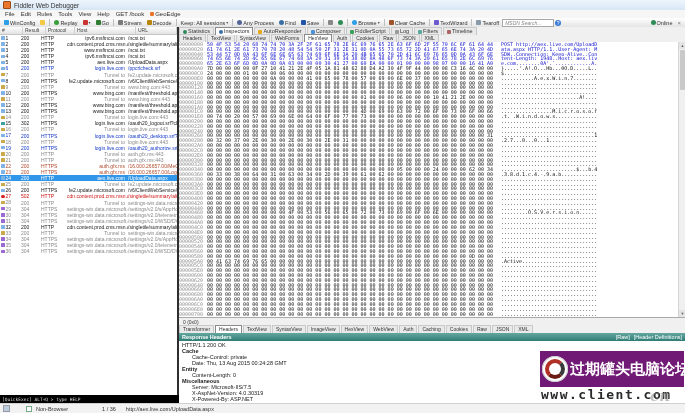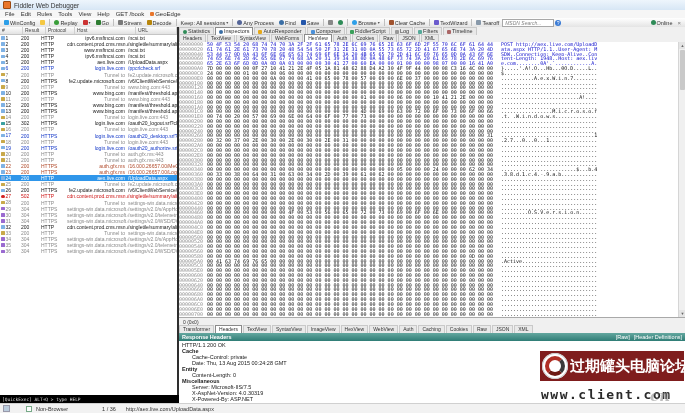--- a/index.html
+++ b/index.html
@@ -119,21 +119,21 @@
              font-family:"DejaVu Sans Mono",monospace;font-size:4.5px;line-height:9px;padding-left:2px;
              overflow:hidden;white-space:nowrap}
   .statusbar{position:absolute;left:0;bottom:0;right:0;height:9px;background:#f2f2f2;
              border-top:1px solid #d0d0d0;display:flex;align-items:center;font-size:5.5px;color:#333;
              gap:4px;padding-left:3px;white-space:nowrap}
   .sb-capture{width:5px;height:5px;background:#bcd;border:1px solid #99a;flex:none}
   .sb-check{width:4px;height:4px;border:1px solid #7a8;background:#fff;flex:none;margin-left:12px}
   .sb-count{margin-left:30px}
   .sb-url{margin-left:6px;color:#333}
   
-  .wm-box{position:absolute;left:540px;top:351px;width:144px;height:30px;background:#7f1d1d;
+  .wm-box{position:absolute;left:540px;top:351px;width:144px;height:36px;background:#701a75;
           display:flex;align-items:center;gap:2px;padding-left:2px;box-sizing:border-box}
   .wm-logo{width:26px;height:26px;border-radius:50%;background:#fff;flex:none;position:relative;
            box-shadow:0 0 0 1px #ccc inset}
   .wm-logo:before{content:"";position:absolute;left:3px;top:3px;width:20px;height:20px;border-radius:50%;
            border:4px solid #b03026;border-right-color:#3a3a3a;border-bottom-color:#6d1a14;box-sizing:border-box}
   .wm-logo:after{content:"";position:absolute;left:10px;top:10px;width:6px;height:6px;border-radius:50%;
            background:#fff}
   .wm-text{color:#fff;font-size:15px;font-weight:bold;letter-spacing:0;white-space:nowrap;overflow:hidden}
   .wm-site{position:absolute;left:541px;top:387px;font-size:13px;font-weight:bold;color:#2a2a2a;
            letter-spacing:1.5px;font-family:"DejaVu Sans Mono",monospace;

